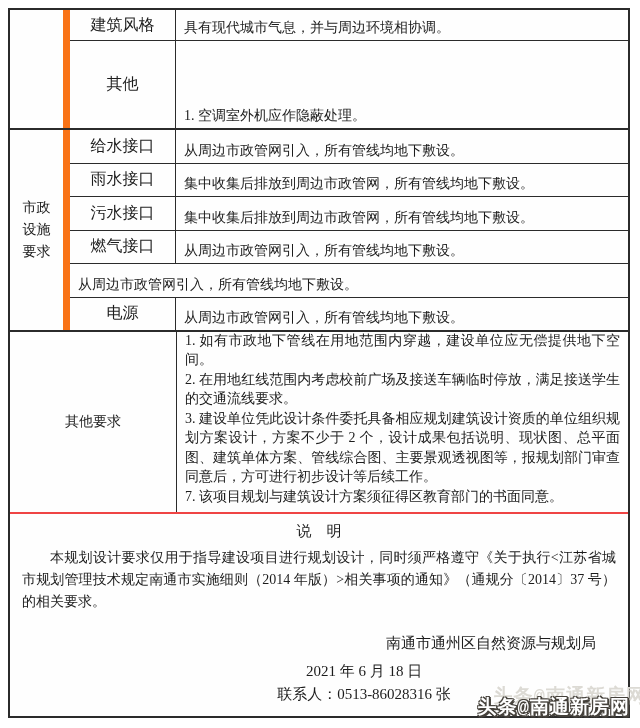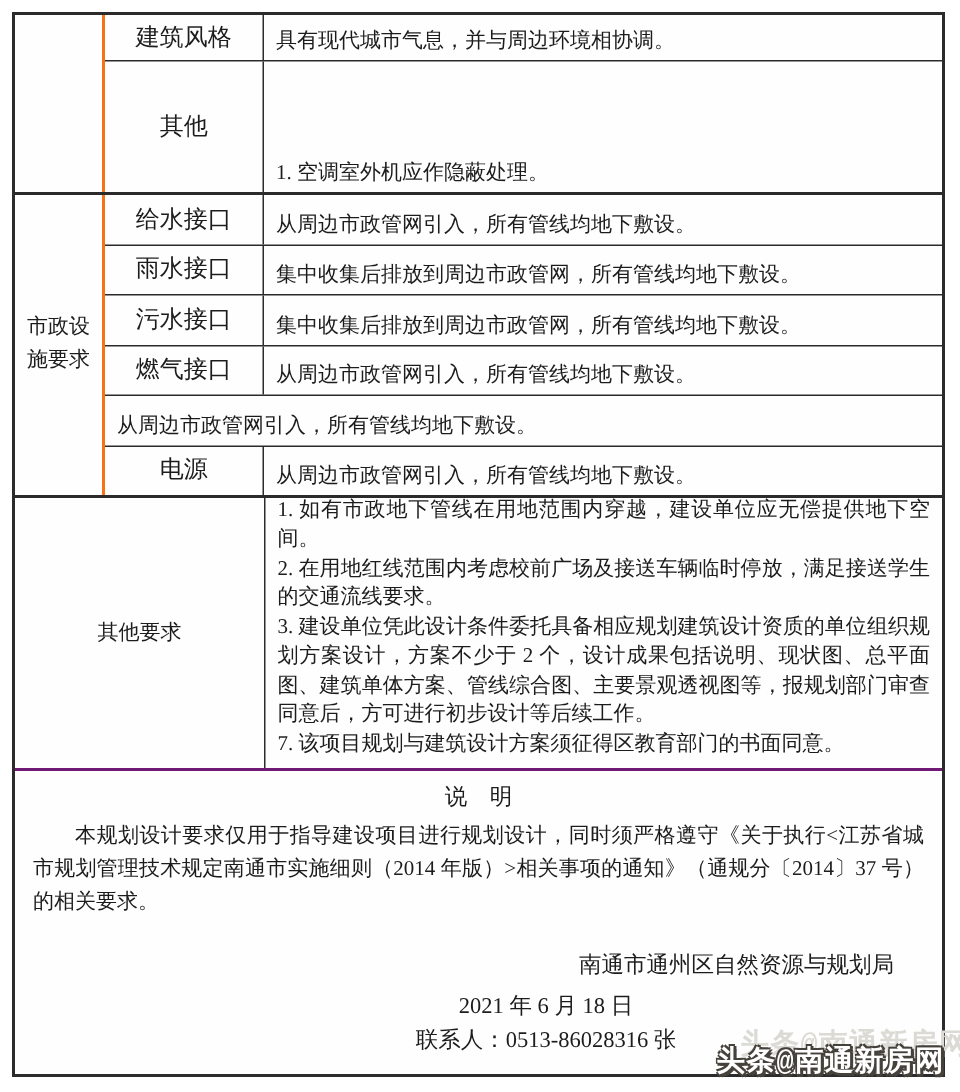--- a/index.html
+++ b/index.html
@@ -17,25 +17,25 @@
     width: 622px; height: 710px;
     border: 2px solid #2b2b2b;
     display: flex; flex-direction: column;
     background: #fefefe;
   }
 
   .sec { display: flex; }
   .secA { height: 118px; }
   .secB { height: 202px; border-top: 2px solid #2b2b2b; }
   .secC { height: 182px; border-top: 2px solid #2b2b2b; }
-  .secD { flex: 1; border-top: 2px solid #701a75; display: flex; flex-direction: column; padding: 6px 12px 0 12px; }
+  .secD { flex: 1; border-top: 2px solid #ef4444; display: flex; flex-direction: column; padding: 6px 12px 0 12px; }
 
   .col1 {
     width: 60px; flex: 0 0 60px;
-    border-right: 2px solid #f97316;
+    border-right: 7px solid #f97316;
     display: flex; align-items: center; justify-content: center;
     text-align: center; font-size: 14px; line-height: 22px;
     padding: 0 7px;
   }
   .col-merged {
     width: 167px; flex: 0 0 167px;
     border-right: 1px solid #2b2b2b;
     display: flex; align-items: center; justify-content: center;
     font-size: 14px;
   }

